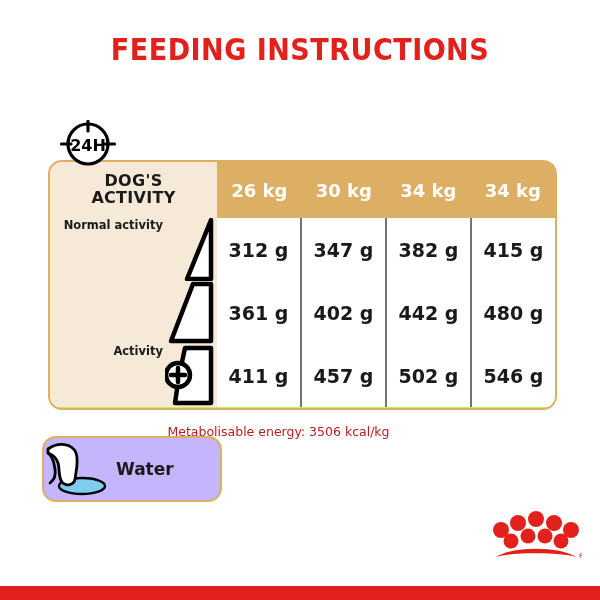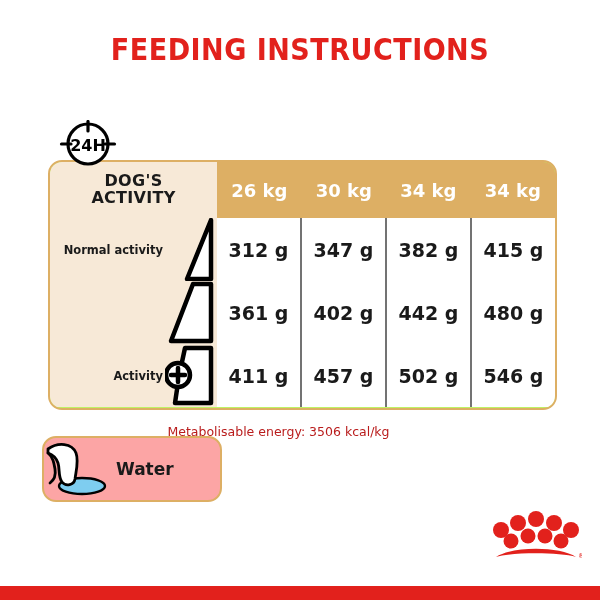--- a/index.html
+++ b/index.html
@@ -91,21 +91,21 @@
   }
   .drow .cell-val + .cell-val{
     border-left:2px solid #737373;
   }
 
   
   .act-inner{
     position:absolute;
     inset:0;
     display:flex;
-    align-items:center;
+    align-items:flex-start;
     justify-content:flex-end;
     padding-right:0px;
   }
   .act-label{
     font-size:11.5px;
     font-weight:bold;
     color:#1a1a1a;
     font-family:"DejaVu Sans", sans-serif;
     white-space:nowrap;
     margin-right:2px;
@@ -127,21 +127,21 @@
     font-family:"DejaVu Sans", sans-serif;
   }
 
   
   .water-box{
     position:absolute;
     left:42px;top:436px;
     width:180px;height:66px;
     border:2px solid #ddaf64;
     border-radius:14px;
-    background:#fca5a5;
+    background:#c4b5fd;
     box-sizing:border-box;
     display:flex;
     align-items:center;
   }
   .water-icon{
     width:74px;height:60px;
     flex:0 0 74px;
     margin-left:-2px;
   }
   .water-icon svg{display:block;}

